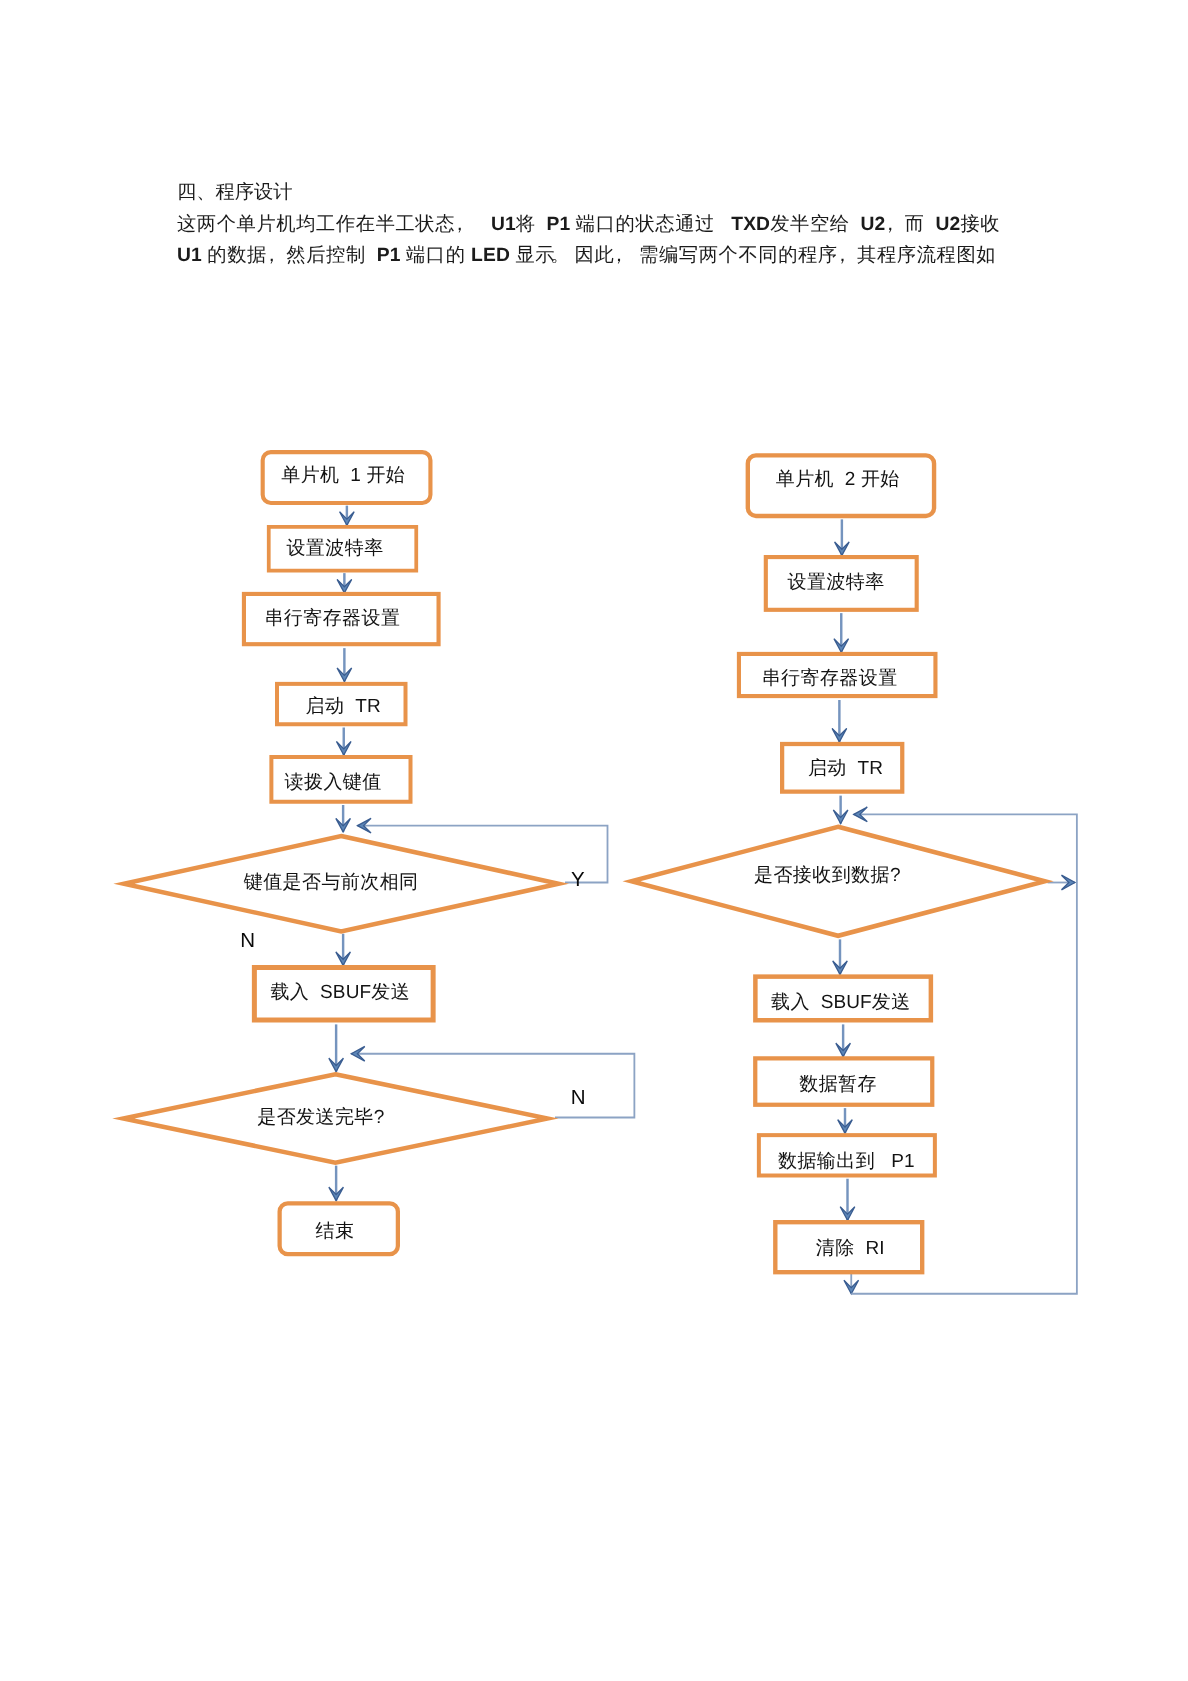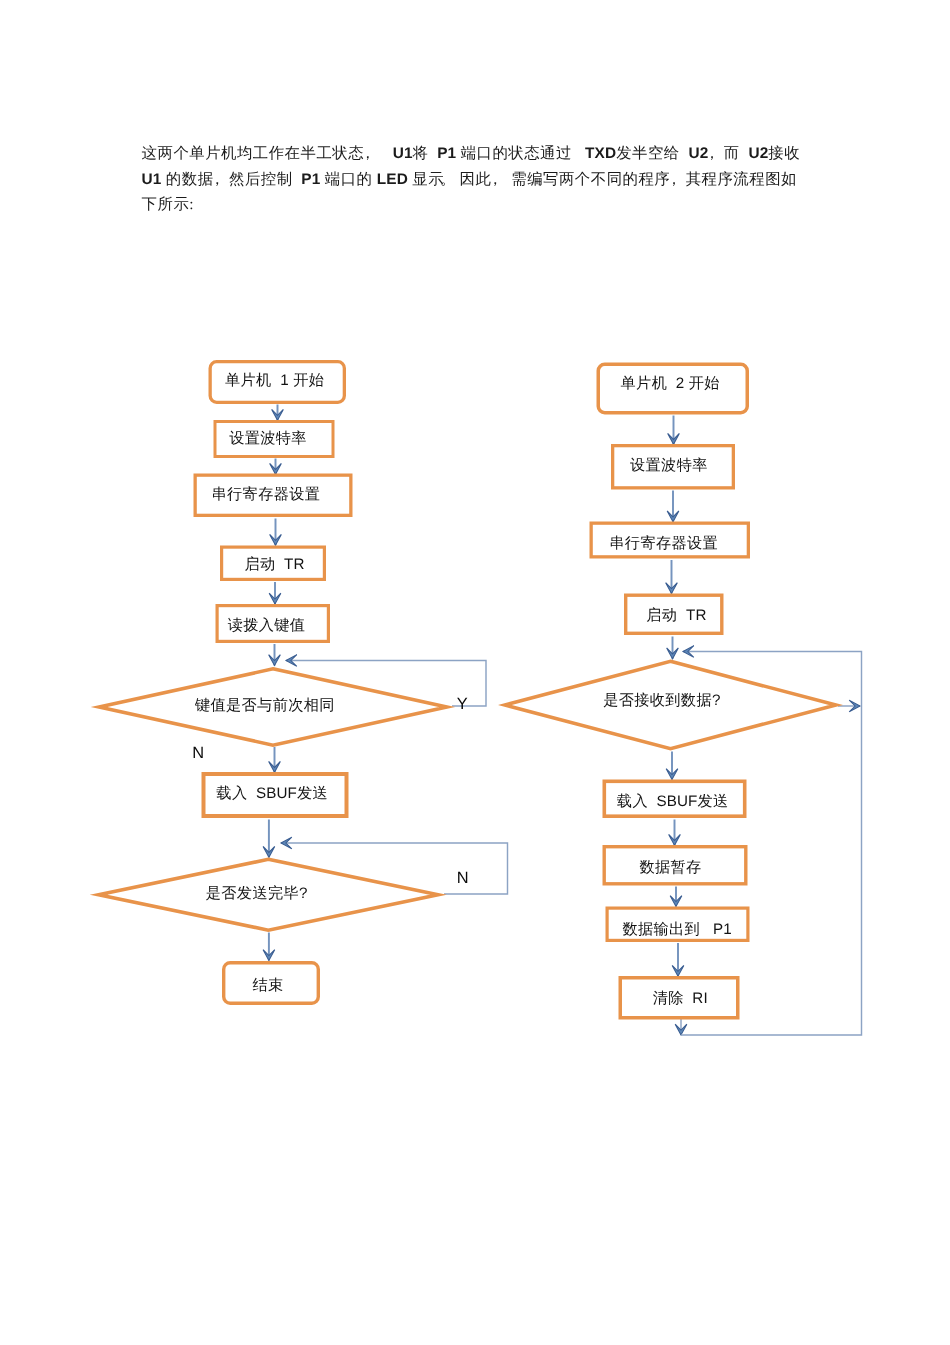--- a/index.html
+++ b/index.html
@@ -18,23 +18,23 @@
   .nodelabel{font-family:"Liberation Serif", serif;white-space:pre;font-size:15.2px;fill:#131313;letter-spacing:0.35px;}
   .nodelabel tspan.lat{font-family:"Liberation Sans", sans-serif;letter-spacing:0.1px;}
   .edgelabel{font-family:"Liberation Sans", sans-serif;font-size:16.4px;fill:#0a0a0a;}
 
 </style>
 </head>
 <body>
 
 <div class="page">
   <div class="text-block">
+    <div class="para" id="heading-line">四、程序设计</div>
     <div class="para"><span>这两个单片机均工作在半工状态</span><span class="pun">，</span><span class="lat">   </span><span class="lat">U1</span><span>将</span><span class="lat">  </span><span class="lat">P1</span><span class="lat"> </span><span>端口的状态通过</span><span class="lat">   </span><span class="lat">TXD</span><span>发半空给</span><span class="lat">  </span><span class="lat">U2</span><span class="pun">，</span><span>而</span><span class="lat">  </span><span class="lat">U2</span><span>接收</span></div>
     <div class="para"><span class="lat">U1</span><span class="lat"> </span><span>的数据</span><span class="pun">，</span><span>然后控制</span><span class="lat">  </span><span class="lat">P1</span><span class="lat"> </span><span>端口的</span><span class="lat"> </span><span class="lat">LED</span><span class="lat"> </span><span>显示</span><span class="pun">。</span><span>因此</span><span class="pun">，</span><span class="lat"> </span><span>需编写两个不同的程序</span><span class="pun">，</span><span class="lat"></span><span>其程序流程图如</span></div>
-    <div class="para"><span>下所示:</span></div>
   </div>
   <svg class="flow" viewBox="0 0 950 1345" xmlns="http://www.w3.org/2000/svg">
     <g id="flow-connectors">
         <g>
           <path d="M277.5 404.5 L277.5 420.2" fill="none" stroke="#7594BE" stroke-width="1.95" stroke-linejoin="miter"></path>
           <path d="M277.5 420.2 L271.66 409.38 L277.5 415.3 L283.34 409.38 Z" fill="#5D87B8" stroke="#3A5D91" stroke-width="1.05" stroke-linejoin="miter"></path>
         </g>
         <g>
           <path d="M275.5 458.5 L275.5 474.3" fill="none" stroke="#7594BE" stroke-width="1.95" stroke-linejoin="miter"></path>
           <path d="M275.5 474.3 L269.66 463.48 L275.5 469.4 L281.34 463.48 Z" fill="#5D87B8" stroke="#3A5D91" stroke-width="1.05" stroke-linejoin="miter"></path>

